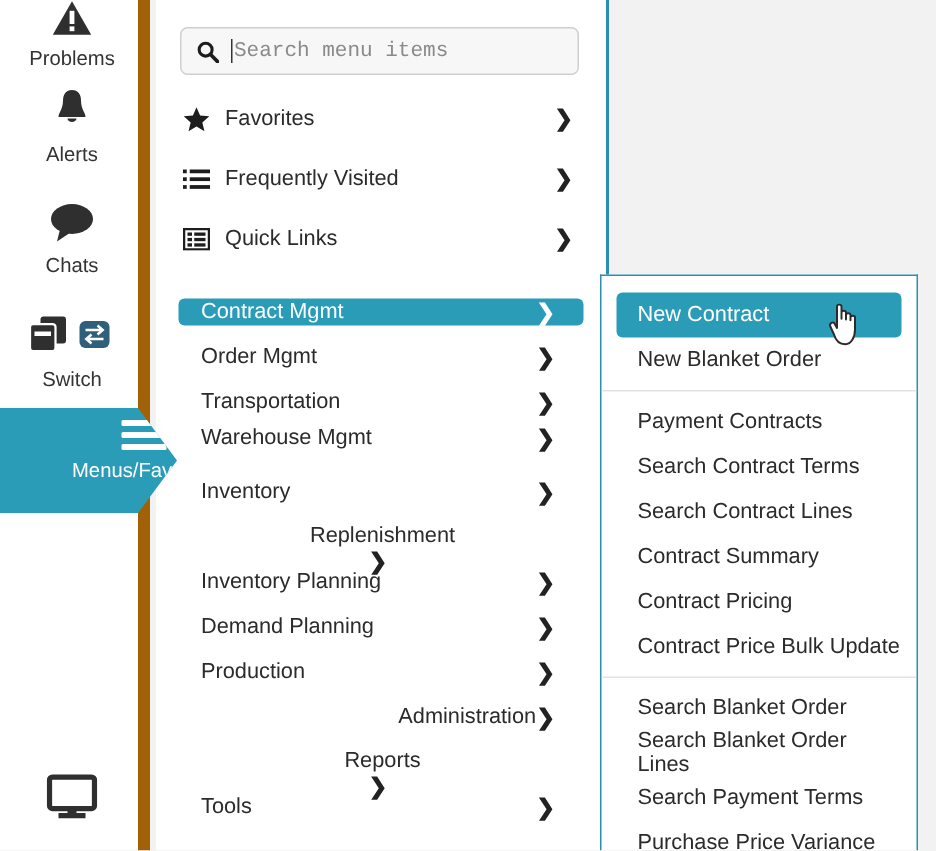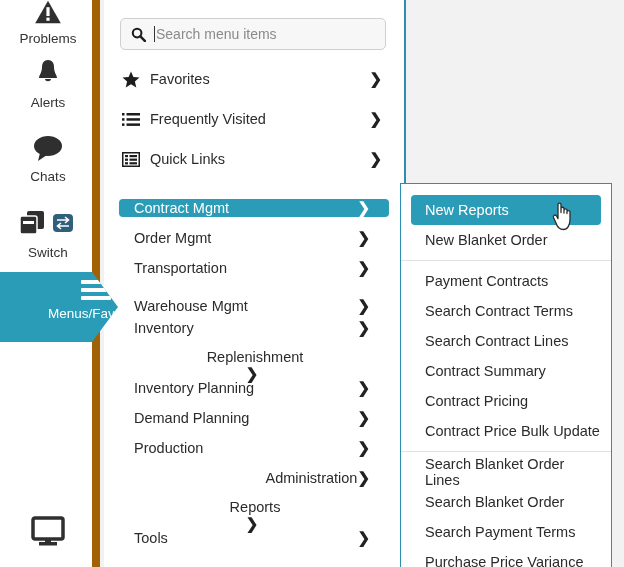--- a/index.html
+++ b/index.html
@@ -119,21 +119,21 @@
   #search-caret {
     width: 1px;
     height: 16px;
     background: #333;
     margin-right: 1px;
   }
   #search-input {
     border: 0;
     outline: 0;
     background: transparent;
-    font-family: Liberation Sans, sans-serif;
+    font-family: Liberation Mono, monospace;
     font-size: 14px;
     color: #6d28d9;
     width: 200px;
     padding: 0;
   }
   #search-input::placeholder { color: #8a8a8a; opacity: 1; }
 
   .top-item {
     position: absolute;
     left: 16px;
@@ -371,21 +371,21 @@
         <span class="chev">❯</span>
       </div>
       <div class="menu-row" style="top: 229px;">
         <span class="mr-label">Order Mgmt</span>
         <span class="chev">❯</span>
       </div>
       <div class="menu-row" style="top: 259px;">
         <span class="mr-label">Transportation</span>
         <span class="chev">❯</span>
       </div>
-      <div class="menu-row" style="top: 297px;">
+      <div class="menu-row" style="top: 283px;">
         <span class="mr-label">Warehouse Mgmt</span>
         <span class="chev">❯</span>
       </div>
       <div class="menu-row" style="top: 319px;">
         <span class="mr-label">Inventory</span>
         <span class="chev">❯</span>
       </div>
       <div class="menu-row" style="top: 349px; flex-direction: column;">
         <span class="mr-label">Replenishment</span>
         <span class="chev">❯</span>
@@ -414,21 +414,21 @@
         <span class="mr-label">Tools</span>
         <span class="chev">❯</span>
       </div>
     </div>
 </div>
 
 <div id="right-divider"></div>
 
 <div id="submenu">
     <div class="sub-row active first">
-      <span>New Reports</span>
+      <span>New Contract</span>
     </div>
     <div class="sub-row">
       <span>New Blanket Order</span>
     </div>
     <div class="sub-sep"></div>
     <div class="sub-row">
       <span>Payment Contracts</span>
     </div>
     <div class="sub-row">
       <span>Search Contract Terms</span>
@@ -440,24 +440,24 @@
       <span>Contract Summary</span>
     </div>
     <div class="sub-row">
       <span>Contract Pricing</span>
     </div>
     <div class="sub-row">
       <span>Contract Price Bulk Update</span>
     </div>
     <div class="sub-sep"></div>
     <div class="sub-row">
+      <span>Search Blanket Order</span>
+    </div>
+    <div class="sub-row">
       <span>Search Blanket Order Lines</span>
-    </div>
-    <div class="sub-row">
-      <span>Search Blanket Order</span>
     </div>
     <div class="sub-row">
       <span>Search Payment Terms</span>
     </div>
     <div class="sub-row">
       <span>Purchase Price Variance</span>
     </div>
   </div>
 
 <div id="cursor" style="left: 551px; top: 200px;">

